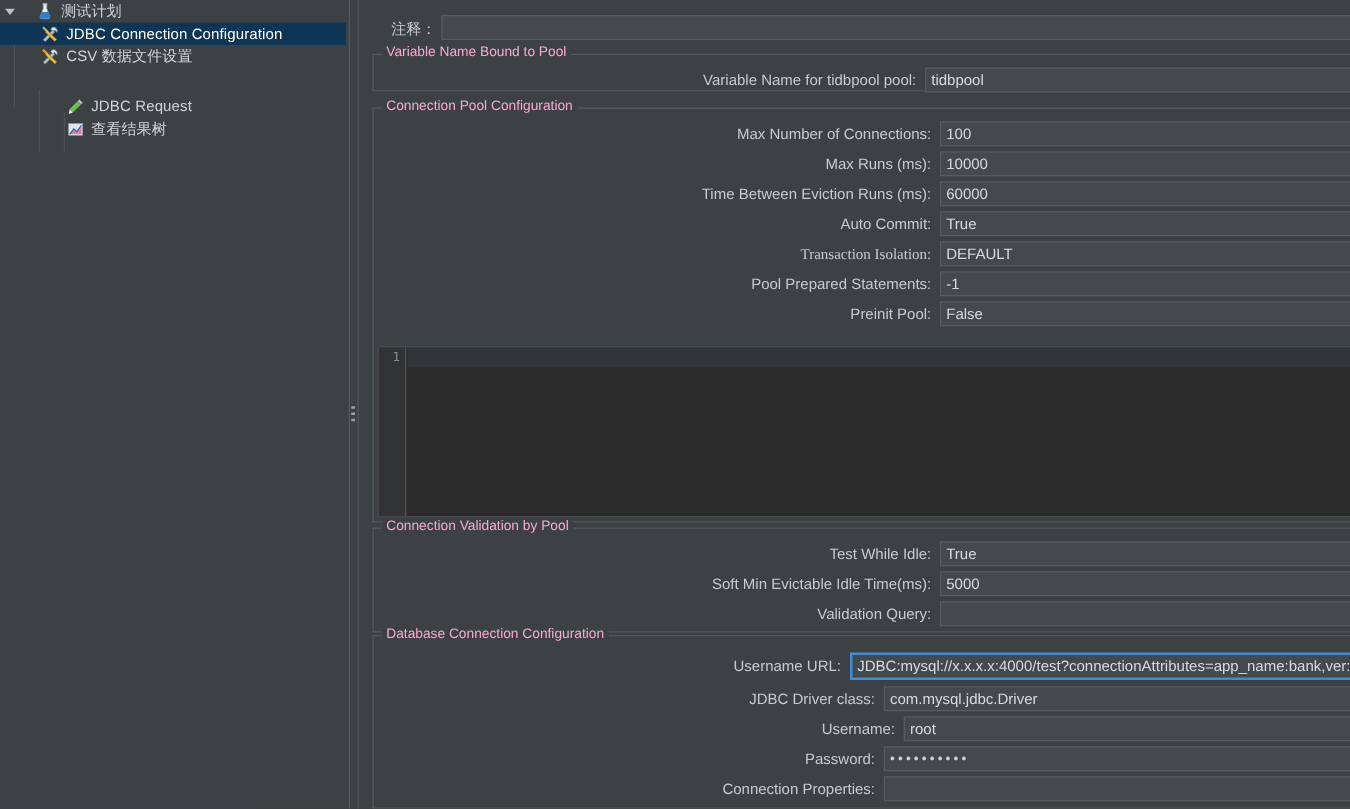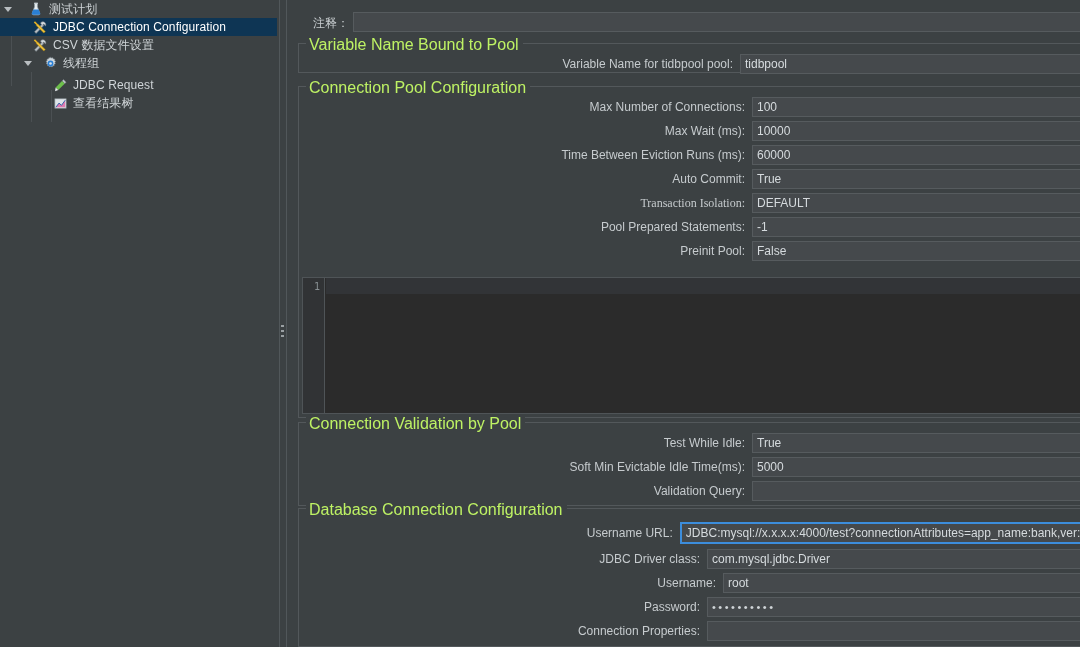--- a/index.html
+++ b/index.html
@@ -104,22 +104,22 @@
   .gbox {
     position: absolute;
     border: 1px solid #53585b;
     border-right: none;
   }
   .gtitle {
     position: absolute;
     top: -8px; left: 7px;
     background: #3c4143;
     padding: 0 4px 0 3px;
-    color: #bef264;
-    font-size: 16px;
+    color: #f9a8d4;
+    font-size: 11px;
     white-space: nowrap;
   }
 
   
   .frow { position: absolute; display: flex; align-items: center; height: 20px; }
   .flabel {
     text-align: right;
     color: #c6cbce;
     font-size: 12px;
     padding-right: 7px;
@@ -202,35 +202,20 @@
         <svg width="16" height="16" viewBox="0 0 16 16">
           <path d="M2.5 12.8 10.2 5l1.6 1.6-7.7 7.8z" fill="#b9c0c6" stroke="#6c7378" stroke-width=".6"></path>
           <path d="M9.4 3.1a3 3 0 0 1 4.2 3.8l-1.9-1.9-1.2 1.2-1.9-1.9z" fill="#d7dde1" stroke="#7b8287" stroke-width=".6"></path>
           <path d="M13.3 12.6 5.8 5.1 4.3 6.6l7.5 7.5z" fill="#f0c23a" stroke="#9b7c16" stroke-width=".6"></path>
           <path d="M3.0 2.2 6.2 5.4 5.0 6.6 1.8 3.4z" fill="#e3b024"></path>
         </svg>
       </span>
       <span class="tree-label">CSV 数据文件设置</span>
     </div>
 
-    <div class="tree-row" style="top:54px; position:absolute; left:0; right:0;">
-      <span class="ind" style="width:20px"></span>
-      <span class="tw">
-          <span class="wedge"></span>
-        </span>
-      <span class="ind" style="width:4px"></span>
-      <span class="ticon">
-        <svg width="15" height="15" viewBox="0 0 16 16">
-          <path d="M8 1.2l1.1 1.0 1.4-.4.5 1.4 1.5.1-.2 1.5 1.2.9-.9 1.2.6 1.4-1.4.6.1 1.5-1.5.0-.7 1.3-1.3-.7-1.3.7-.7-1.3-1.5.0.1-1.5-1.4-.6.6-1.4-.9-1.2 1.2-.9-.2-1.5 1.5-.1.5-1.4 1.4.4z" fill="#cfd6da" stroke="#818a90" stroke-width=".6"></path>
-          <circle cx="8" cy="8" r="3.1" fill="#2a7fd4"></circle>
-          <circle cx="8" cy="8" r="1.4" fill="#d8e2ea"></circle>
-        </svg>
-      </span>
-      <span class="tree-label">线程组</span>
-    </div>
 
     <div class="tree-row" style="top:76px; position:absolute; left:0; right:0;">
       <span class="ind" style="width:50px"></span>
       <span class="ticon">
         <svg width="15" height="15" viewBox="0 0 16 16">
           <path d="M11.2 1.6 14 4.4l-1.5 1.6-2.8-2.8z" fill="#b9c0c6" stroke="#757c81" stroke-width=".6"></path>
           <path d="M9.6 3.3 12.4 6.1 5.6 12.9 2.8 10.1z" fill="#6dbf4b"></path>
           <path d="M2.8 10.1 5.6 12.9 2.2 14.1z" fill="#e9edf0"></path>
         </svg>
       </span>
@@ -277,21 +262,21 @@
 
     <div class="gbox" style="left:9px; top:86px; width:1075px; height:332px;">
       <span class="gtitle">Connection Pool Configuration</span>
     </div>
 
     <div class="frow" style="left:9px; top:97px; width:1071px;">
       <span class="flabel" style="width:454px;">Max Number of Connections:</span>
       <span class="tf">100</span>
     </div>
     <div class="frow" style="left:9px; top:121px; width:1071px;">
-      <span class="flabel" style="width:454px;">Max Wait (ms):</span>
+      <span class="flabel" style="width:454px;">Max Runs (ms):</span>
       <span class="tf">10000</span>
     </div>
     <div class="frow" style="left:9px; top:145px; width:1071px;">
       <span class="flabel" style="width:454px;">Time Between Eviction Runs (ms):</span>
       <span class="tf">60000</span>
     </div>
     <div class="frow" style="left:9px; top:169px; width:1071px;">
       <span class="flabel" style="width:454px;">Auto Commit:</span>
       <span class="tf">True</span>
     </div>

